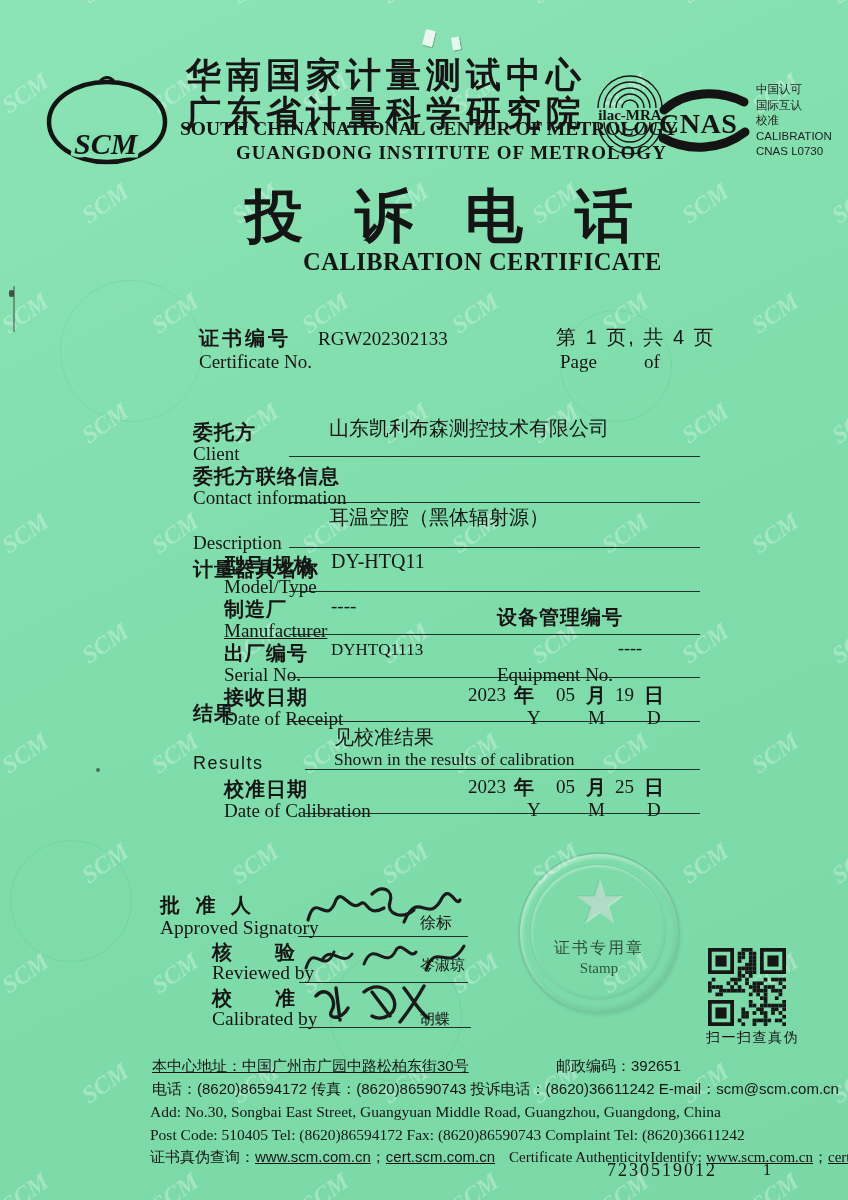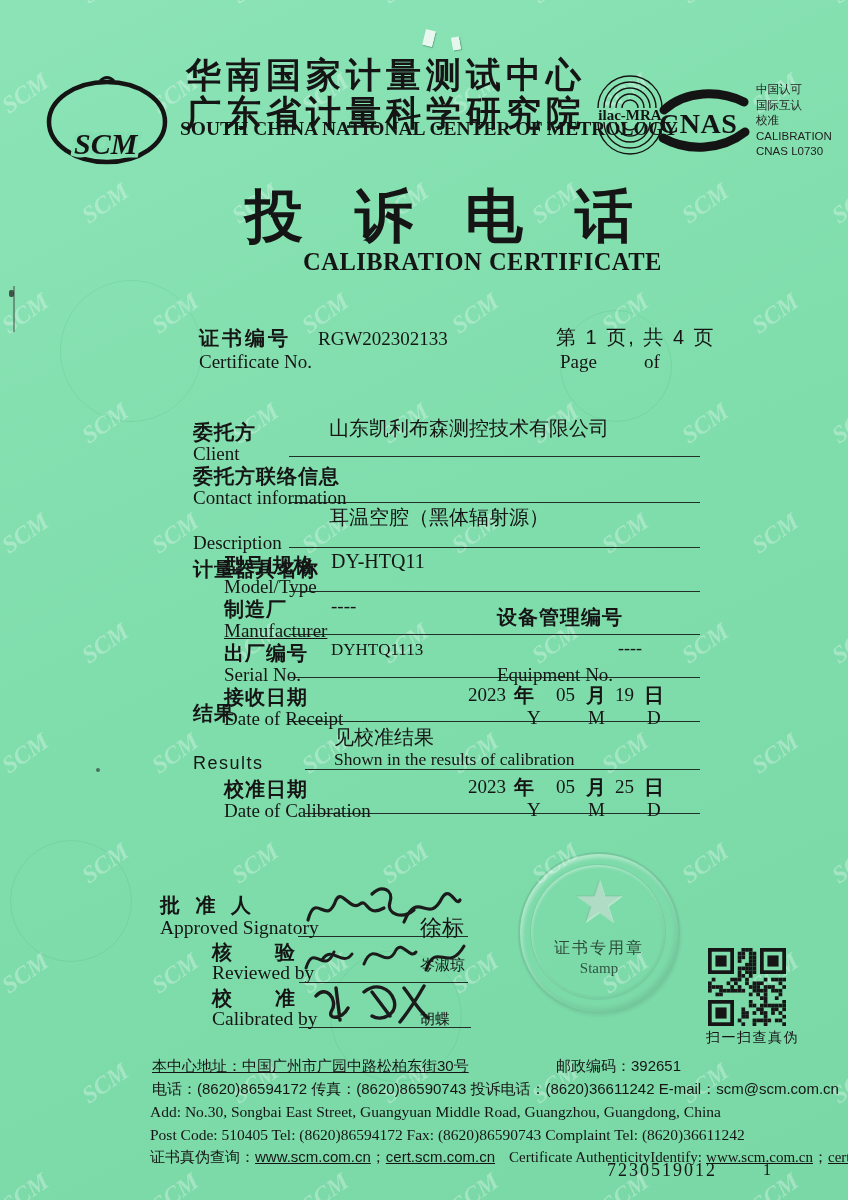--- a/index.html
+++ b/index.html
@@ -131,20 +131,21 @@
 
   <svg class="abs" style="left:44px;top:72px;" width="130" height="100" viewBox="0 0 130 100">
     <ellipse cx="63" cy="50" rx="58" ry="40" fill="none" stroke="#141414" stroke-width="4.5"></ellipse>
     <path d="M56,9 q7,-7 14,0" fill="none" stroke="#141414" stroke-width="3"></path>
     <text x="30" y="82" font-size="30" font-style="italic" font-weight="bold" fill="#141414" stroke="#82dfb0" stroke-width="7" paint-order="stroke">SCM</text>
   </svg>
 
   <div class="abs hdr-cn" style="left:186px;top:52px;">华南国家计量测试中心</div>
   <div class="abs hdr-cn" style="left:186px;top:90px;">广东省计量科学研究院</div>
   <div class="abs hdr-en" style="left:180px;top:118px;font-size:19.5px;">SOUTH CHINA NATIONAL CENTER OF METROLOGY</div>
+  <div class="abs hdr-en" style="left:236px;top:142px;font-size:19px;letter-spacing:1px;">GUANGDONG INSTITUTE OF METROLOGY</div>
 
   <svg class="abs" style="left:590px;top:74px;" width="80" height="82" viewBox="0 0 80 82">
     <g fill="none" stroke="#141414" stroke-width="1.4">
       <path d="M32,34 a8,8 0 0 1 16,0"></path>
         <path d="M26,34 a14,14 0 0 1 28,0"></path>
       <path d="M20,34 a20,20 0 0 1 40,0"></path>
         <path d="M14,34 a26,26 0 0 1 52,0"></path>
       <path d="M8,34 a32,32 0 0 1 64,0"></path>
       <path d="M32,48 a8,8 0 0 0 16,0"></path>
         <path d="M26,48 a14,14 0 0 0 28,0"></path>
@@ -245,21 +246,21 @@
 
   <div class="abs cn-label" style="left:160px;top:892px;letter-spacing:5px;">批 准 人</div>
   <div class="abs en-label" style="left:160px;top:917px;font-size:19.5px;">Approved Signatory</div>
   <svg class="abs" style="left:300px;top:880px;" width="165" height="55" viewBox="0 0 165 55">
     <g fill="none" stroke="#1b1b1b" stroke-width="3.2" stroke-linecap="round">
       <path d="M8,40 C16,10 26,48 36,20 C42,8 50,32 60,24 C68,18 66,38 84,28"></path>
       <path d="M72,14 C82,4 94,10 90,22 C86,34 102,40 114,30"></path>
       <path d="M104,42 C118,8 128,46 142,18 C150,4 156,28 160,20"></path>
     </g>
   </svg>
-  <div class="abs" style="left:420px;top:913px;font-size:22px;">徐标</div>
+  <div class="abs" style="left:420px;top:913px;font-size:16px;">徐标</div>
   <div class="abs uline" style="left:298px;top:936px;width:170px;"></div>
 
   <div class="abs cn-label" style="left:212px;top:939px;">核　　验</div>
   <div class="abs en-label" style="left:212px;top:962px;font-size:19.5px;">Reviewed by</div>
   <svg class="abs" style="left:300px;top:932px;" width="170" height="50" viewBox="0 0 170 50">
     <g fill="none" stroke="#1b1b1b" stroke-width="3" stroke-linecap="round">
       <path d="M6,36 C14,10 24,44 34,20 M22,28 C32,12 42,36 52,22"></path>
       <path d="M64,32 C74,6 86,40 96,18 C102,8 110,28 116,20"></path>
       <path d="M126,38 C136,8 148,42 164,14"></path>
     </g>

